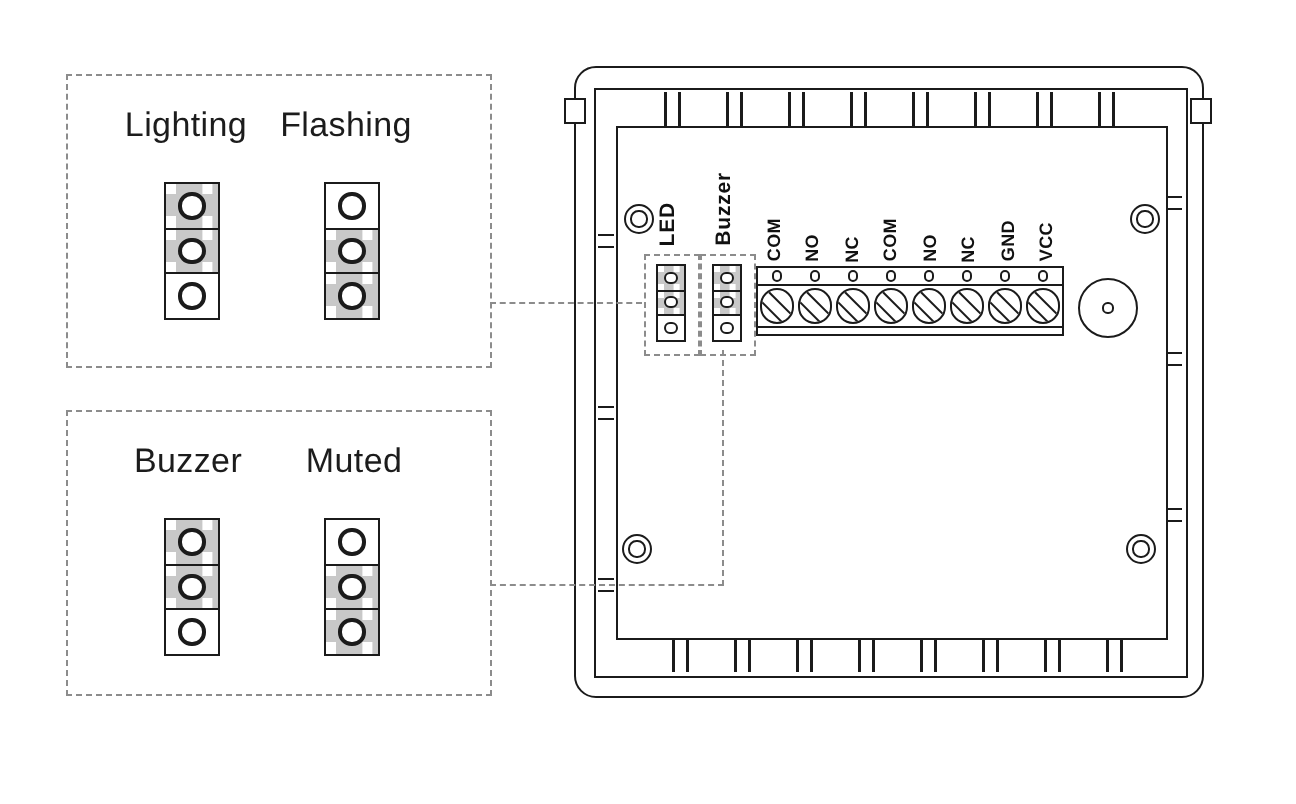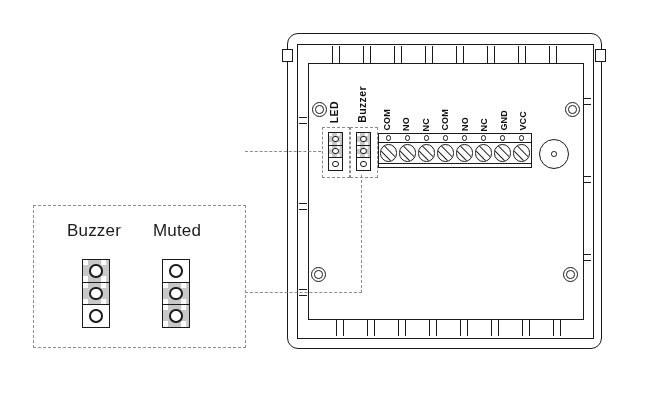--- a/index.html
+++ b/index.html
@@ -100,20 +100,48 @@
   .conn-v{position:absolute;border-left:1.6px dashed var(--dash);width:0;}
   .connA{left:245px;top:151px;width:76px;}
   .connBh{left:245px;top:292px;width:117px;}
   .connBv{left:361px;top:175px;height:118px;}
 </style>
 </head>
 <body>
 
 <div class="stage">
 
+  <div class="legend p1">
+    <div class="ptitle" style="left:59px;">Lighting</div>
+    <div class="ptitle" style="left:139px;">Flashing</div>
+
+    <div class="jumper" style="left:48px;top:53px;" data-cap="top">
+      <div class="jcell c1">
+          <span class="pin"></span>
+        </div>
+      <div class="jcell c2">
+          <span class="pin"></span>
+        </div>
+      <div class="jcell c3">
+          <span class="pin"></span>
+        </div>
+    </div>
+
+    <div class="jumper" style="left:128px;top:53px;" data-cap="bottom">
+      <div class="jcell c1">
+          <span class="pin"></span>
+        </div>
+      <div class="jcell c2">
+          <span class="pin"></span>
+        </div>
+      <div class="jcell c3">
+          <span class="pin"></span>
+        </div>
+    </div>
+  </div>
 
   <div class="legend p2">
     <div class="ptitle" style="left:60px;">Buzzer</div>
     <div class="ptitle" style="left:143px;">Muted</div>
 
     <div class="jumper" style="left:48px;top:53px;" data-cap="top">
       <div class="jcell c1">
           <span class="pin"></span>
         </div>
       <div class="jcell c2">

